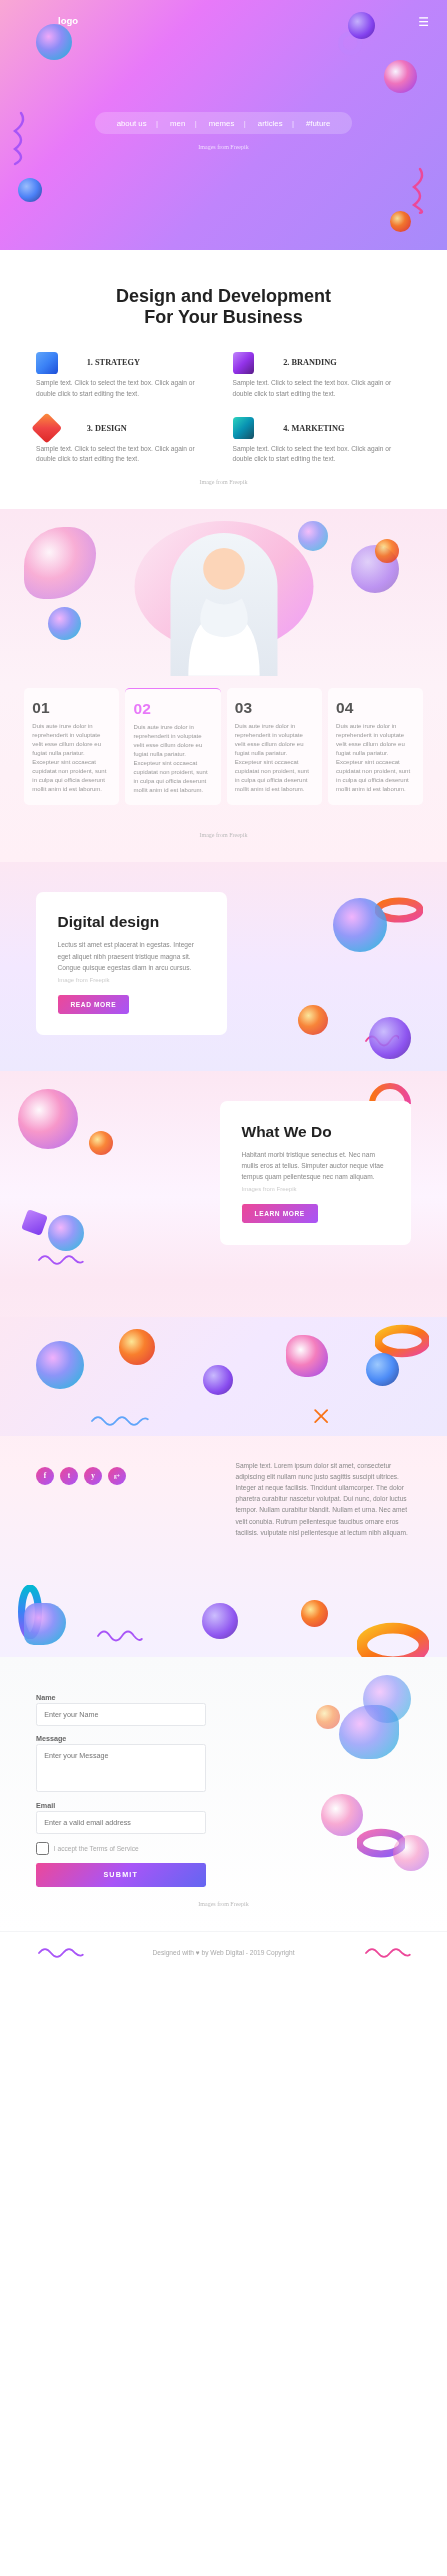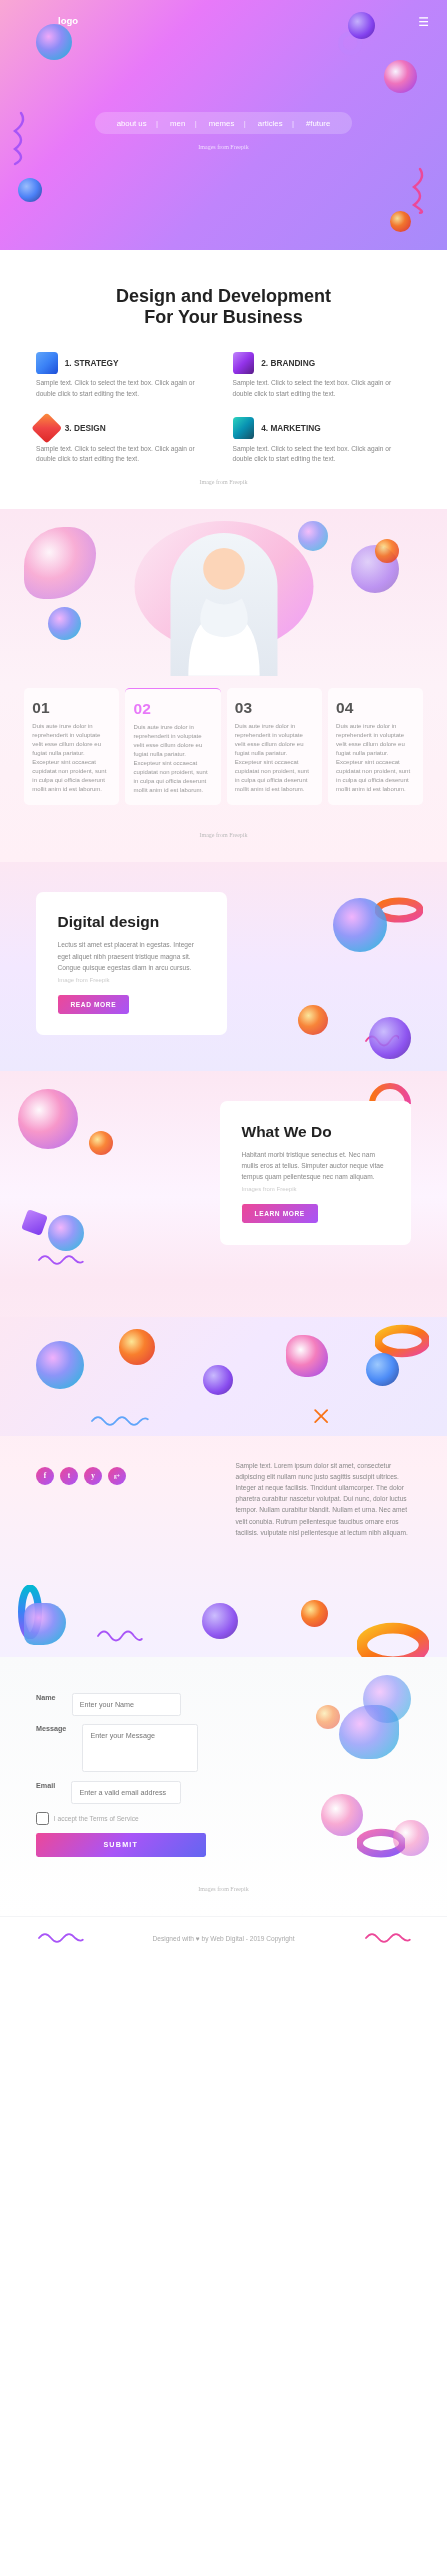--- a/index.html
+++ b/index.html
@@ -80,21 +80,21 @@
       font-family: Arial, sans-serif;
       margin-bottom: 24px;
     }
     .cards-grid {
       display: grid;
       grid-template-columns: 1fr 1fr;
       gap: 18px;
     }
     .card-item { display: flex; flex-direction: column; gap: 4.8px; }
     .card-item-header { display: flex; align-items: center; gap: 7.2px; }
-    .card-label { font-size: 8.3px; font-weight: bold; color: #333; font-family: Liberation Sans, sans-serif; }
+    .card-label { font-size: 8.3px; font-weight: bold; color: #333; font-family: Liberation Serif, serif; margin-left: 22px; }
     .card-text { font-size: 6.6px; color: #888; line-height: 1.6; font-family: Arial, sans-serif; }
     .icon-cube {
       width: 21.5px; height: 21.5px;
       display: inline-block;
       border-radius: 3.6px;
       flex-shrink: 0;
     }
     .icon-cube-blue { background: linear-gradient(135deg, #60a5fa, #3b82f6, #1d4ed8); }
     .icon-cube-purple { background: linear-gradient(135deg, #c084fc, #9333ea, #581c87); }
     .icon-cube-orange { background: linear-gradient(135deg, #fb923c, #ef4444, #dc2626); transform: rotate(45deg); }
@@ -246,21 +246,21 @@
       position: relative;
       overflow: hidden;
     }
     .contact-grid {
       display: grid;
       grid-template-columns: 1fr 1fr;
       gap: 36px;
       align-items: start;
     }
     .contact-form { display: flex; flex-direction: column; gap: 8.3px; }
-    .form-group { display: flex; flex-direction: row; gap: 16px; }
+    .form-group { display: flex; flex-direction: column; gap: 1px; }
     .form-label { font-size: 7.2px; color: #666; font-family: Arial, sans-serif; font-weight: bold; }
     .form-input {
       border: 0.6px solid #e5e7eb;
       border-radius: 2.4px;
       padding: 6px 7.2px;
       font-size: 7.2px;
       color: #aaa;
       font-family: Arial, sans-serif;
       outline: none;
     }

